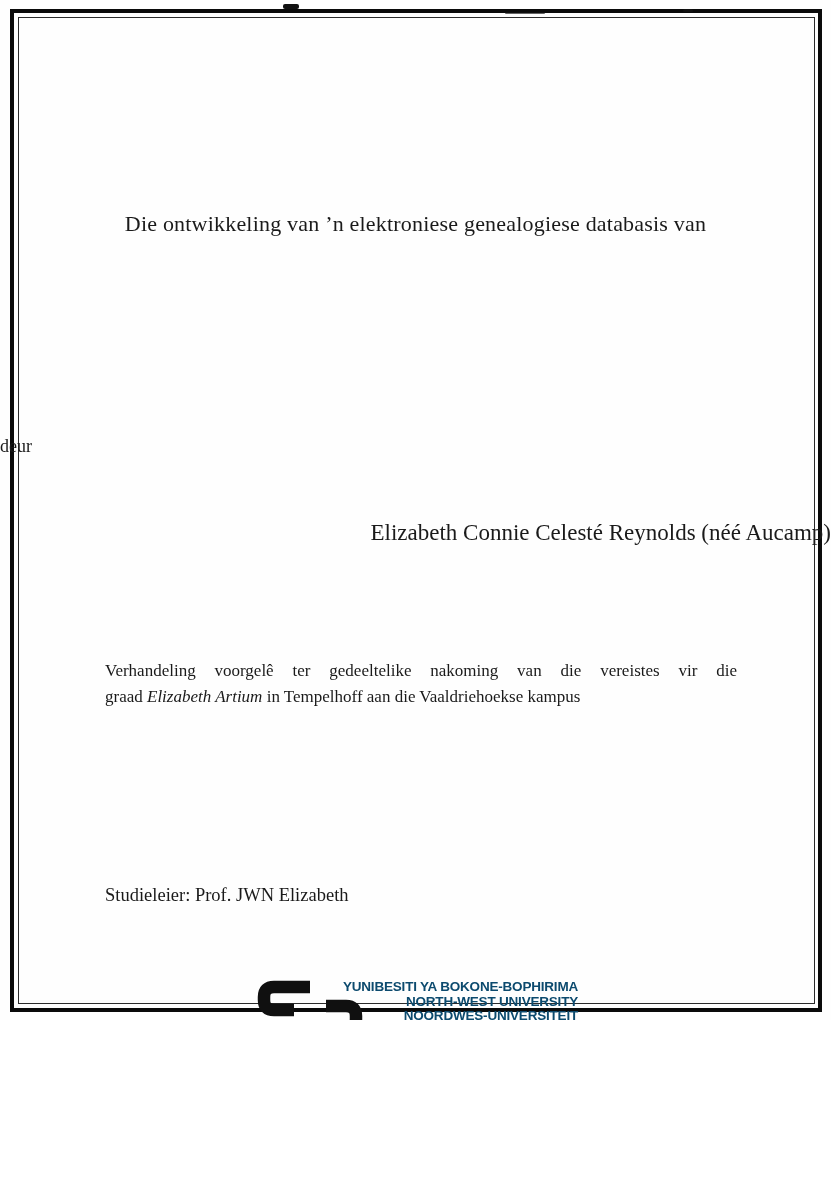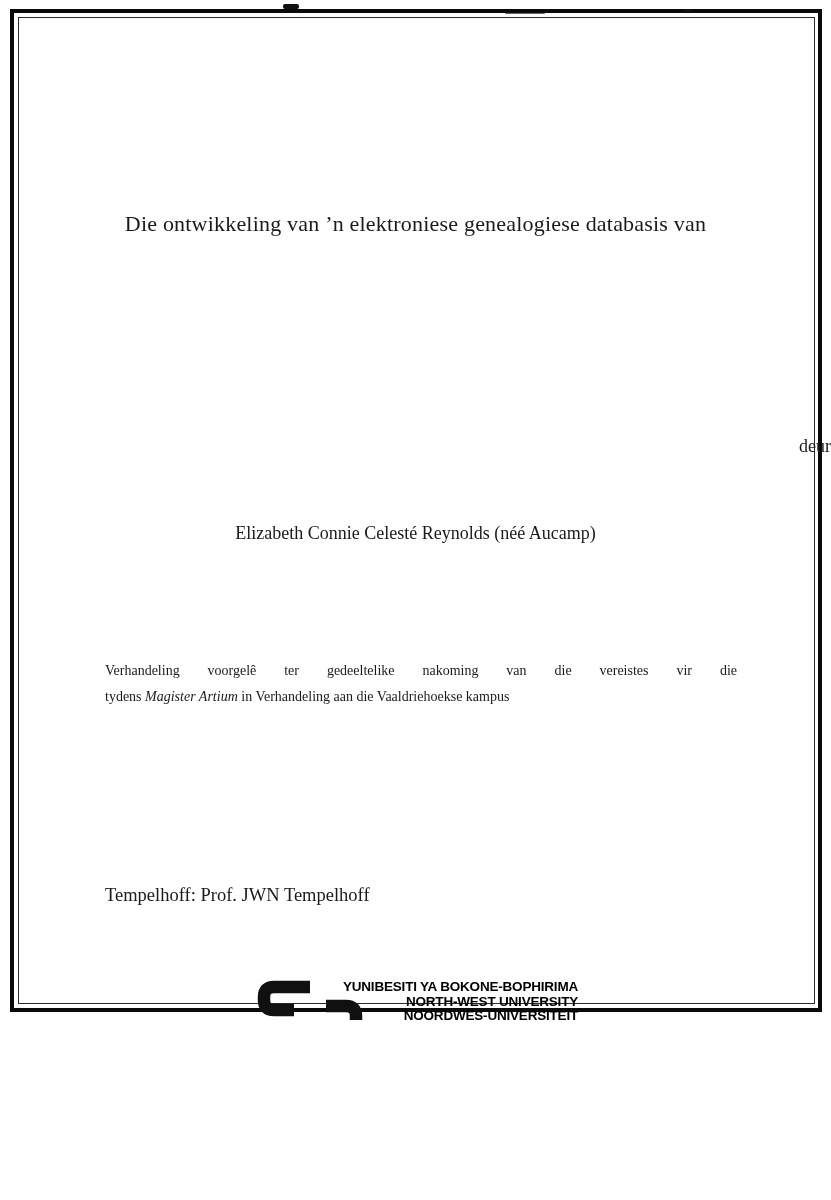--- a/index.html
+++ b/index.html
@@ -32,37 +32,37 @@
     left: 60px; right: 60px; top: 203px;
     text-align: center;
     font-size: 22px;
     letter-spacing: 0.2px;
   }
   .thesis-title .t-line { line-height: 41px; }
 
   .deur-line {
     position: absolute;
     left: 0; right: 0; top: 434px;
-    text-align: right;
+    text-align: left;
     font-size: 18px;
     line-height: 24px;
   }
   .author-line {
     position: absolute;
     left: 0; right: 0; top: 519px;
-    text-align: center;
-    font-size: 18px;
+    text-align: right;
+    font-size: 23px;
     line-height: 28px;
   }
 
   .statement {
     position: absolute;
     left: 105px; top: 658px;
     width: 632px;
-    font-size: 14px;
+    font-size: 17px;
     line-height: 25.5px;
   }
   .statement .line-justify { text-align: justify; text-align-last: justify; }
   .statement .italic { font-style: italic; }
 
   .footer-block {
     position: absolute;
     left: 105px; top: 882px;
     font-size: 18.5px;
     line-height: 27px;
@@ -83,21 +83,21 @@
     position: absolute;
     left: 60px; top: 2px;
     width: 262px;
     text-align: right;
     font-family: "Liberation Sans", "DejaVu Sans", sans-serif;
     font-weight: 700;
     font-size: 13.5px;
     line-height: 14.7px;
     letter-spacing: -0.2px;
     white-space: nowrap;
-    color: #000000;
+    color: #0c4a6e;
   }
 </style>
 </head>
 <body>
 
 <div class="page">
 
   <div class="frame-outer"></div>
   <div class="frame-inner"></div>
   <div class="speck s1"></div>
@@ -107,25 +107,25 @@
   <div class="thesis-title">
     <div class="t-line">Die ontwikkeling van ’n elektroniese genealogiese databasis van</div>
   </div>
 
   <div class="deur-line">deur</div>
 
   <div class="author-line">Elizabeth Connie Celesté Reynolds (néé Aucamp)</div>
 
   <div class="statement">
     <div class="line-justify">Verhandeling voorgelê ter gedeeltelike nakoming van die vereistes vir die</div>
-    <div><span>tydens </span><span class="italic">Magister Artium</span><span> in Verhandeling aan die Vaaldriehoekse kampus</span></div>
+    <div><span>graad </span><span class="italic">Elizabeth Artium</span><span> in Tempelhoff aan die Vaaldriehoekse kampus</span></div>
   </div>
 
   <div class="footer-block">
-    <div>Tempelhoff: Prof. JWN Tempelhoff</div>
+    <div>Studieleier: Prof. JWN Elizabeth</div>
   </div>
 
   <div class="logo">
     <svg class="logo-mark" width="108" height="66" viewBox="0 0 108 66" aria-hidden="true">
       <path d="M 54 9 H 18 Q 8 9 8 19 V 22 Q 8 32 18 32 H 38" fill="none" stroke="#101010" stroke-width="12.5" stroke-linecap="butt"></path>
       <path d="M 44 51 H 90 Q 100 51 100 41 V 38 Q 100 28 90 28 H 70" fill="none" stroke="#101010" stroke-width="12.5" stroke-linecap="butt"></path>
     </svg>
     <div class="logo-text">
       <div>YUNIBESITI YA BOKONE-BOPHIRIMA</div>
       <div>NORTH-WEST UNIVERSITY</div>

